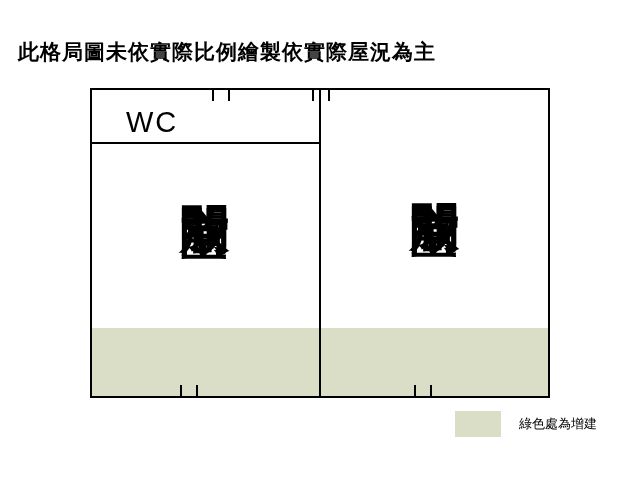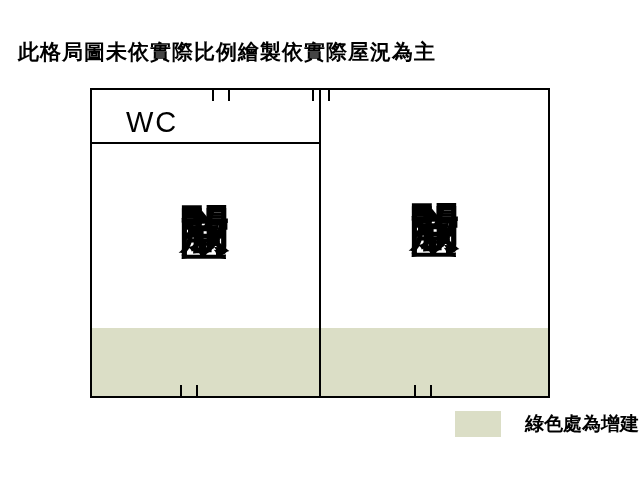--- a/index.html
+++ b/index.html
@@ -93,23 +93,23 @@
     left: 455px; top: 411px;
     display: flex;
     align-items: center;
   }
   .legend-swatch {
     display: inline-block;
     width: 46px; height: 26px;
     background: var(--addition-green);
   }
   .legend-text {
-    margin-left: 24px;
-    font-size: 19px;
-    font-weight: bold;
+    margin-left: 18px;
+    font-size: 13px;
+    font-weight: normal;
     color: var(--text);
     white-space: nowrap;
   }
 </style>
 </head>
 <body>
 
 <div class="canvas">
 
   <div class="notice">此格局圖未依實際比例繪製依實際屋況為主</div>

